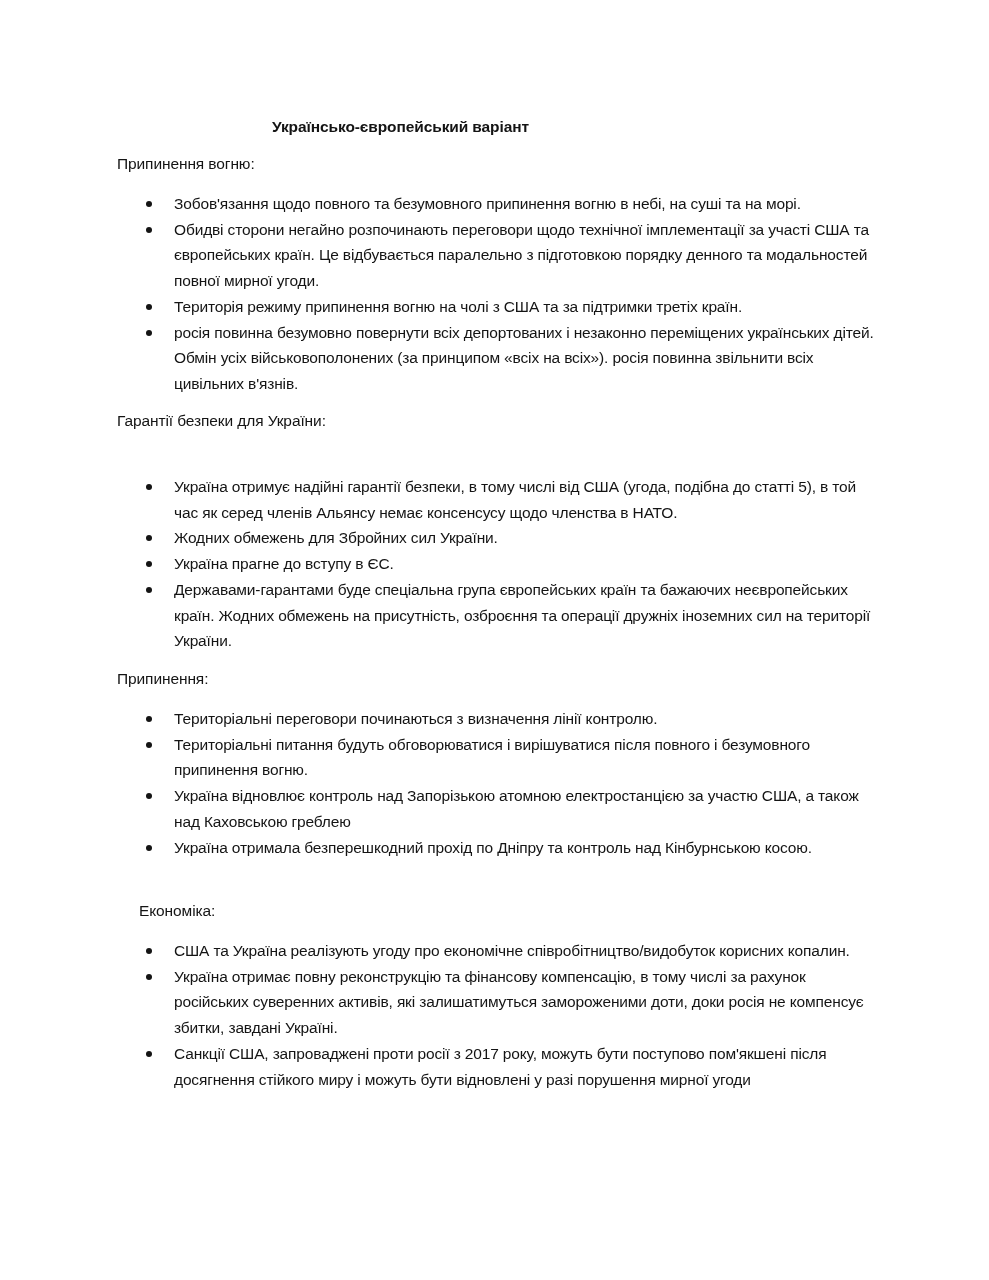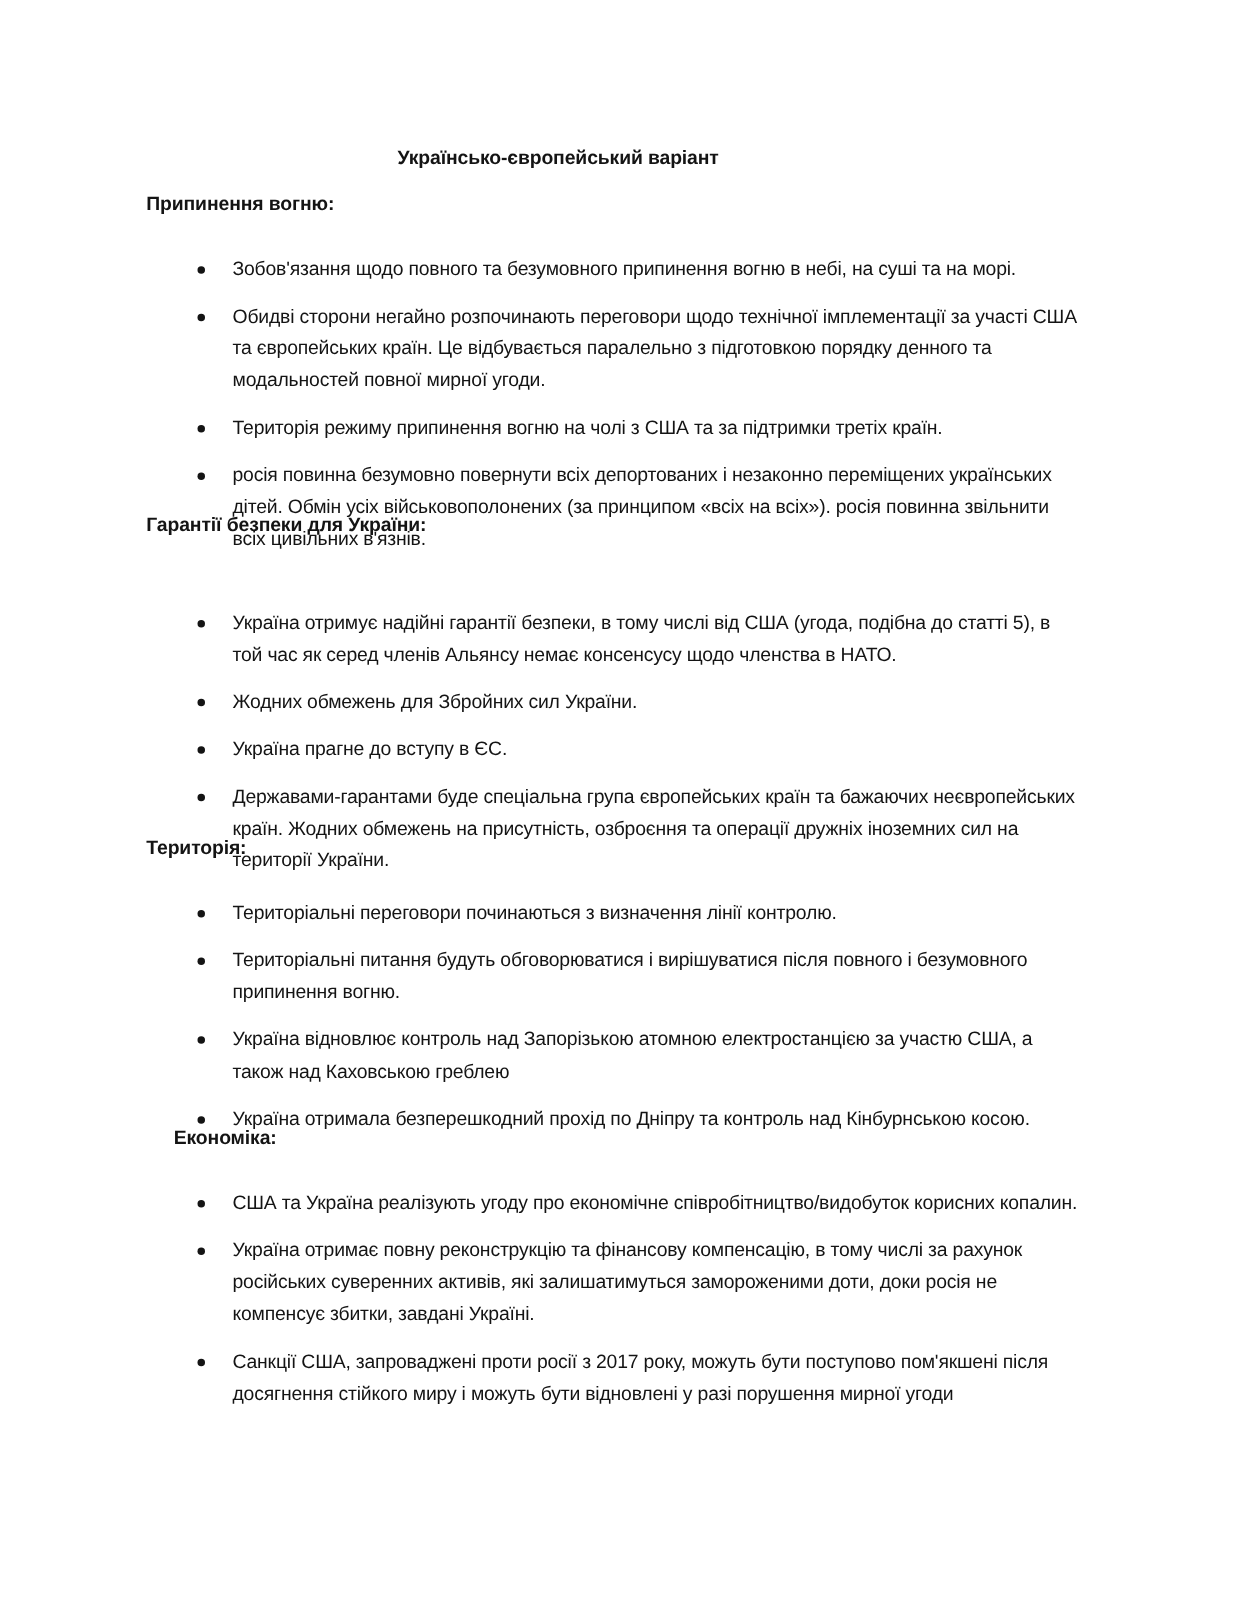--- a/index.html
+++ b/index.html
@@ -26,46 +26,45 @@
     .doc-title {
       position: absolute;
       left: 0;
       width: 801px;
       top: 117px;
       text-align: center;
       font-weight: bold;
       font-size: 15.5px;
       line-height: 20px;
       letter-spacing: -0.1px;
-      padding-left: 46px;
     }
     .section-heading {
       position: absolute;
       left: 117px;
-      font-weight: bold;
+      font-weight: normal;
       font-size: 15.5px;
       line-height: 20px;
       letter-spacing: -0.1px;
       margin: 0;
     }
     .bullet-list {
       position: absolute;
       left: 117px;
       width: 760px;
       margin: 0;
       padding: 0;
       list-style: none;
     }
     .bullet-item {
       position: relative;
       padding-left: 57px;
       font-size: 15.5px;
       line-height: 25.7px;
       letter-spacing: -0.15px;
-      margin: 12px;
+      margin: 0;
     }
     .bullet-dot {
       position: absolute;
       left: 29px;
       top: 10px;
       width: 6px;
       height: 6px;
       border-radius: 50%;
       background: #141414;
     }
@@ -113,21 +112,21 @@
     <li class="bullet-item">
       <span class="bullet-dot"></span>
       <span class="bullet-text">Україна прагне до вступу в ЄС.</span>
     </li>
     <li class="bullet-item">
       <span class="bullet-dot"></span>
       <span class="bullet-text">Державами-гарантами буде спеціальна група європейських країн та бажаючих неєвропейських країн. Жодних обмежень на присутність, озброєння та операції дружніх іноземних сил на території України.</span>
     </li>
   </ul>
 
-  <h2 class="section-heading" style="top:669px;">Територія:</h2>
+  <h2 class="section-heading" style="top:669px;">Припинення:</h2>
   <ul class="bullet-list" style="top:706px;">
     <li class="bullet-item">
       <span class="bullet-dot"></span>
       <span class="bullet-text">Територіальні переговори починаються з визначення лінії контролю.</span>
     </li>
     <li class="bullet-item">
       <span class="bullet-dot"></span>
       <span class="bullet-text">Територіальні питання будуть обговорюватися і вирішуватися після повного і безумовного припинення вогню.</span>
     </li>
     <li class="bullet-item">

